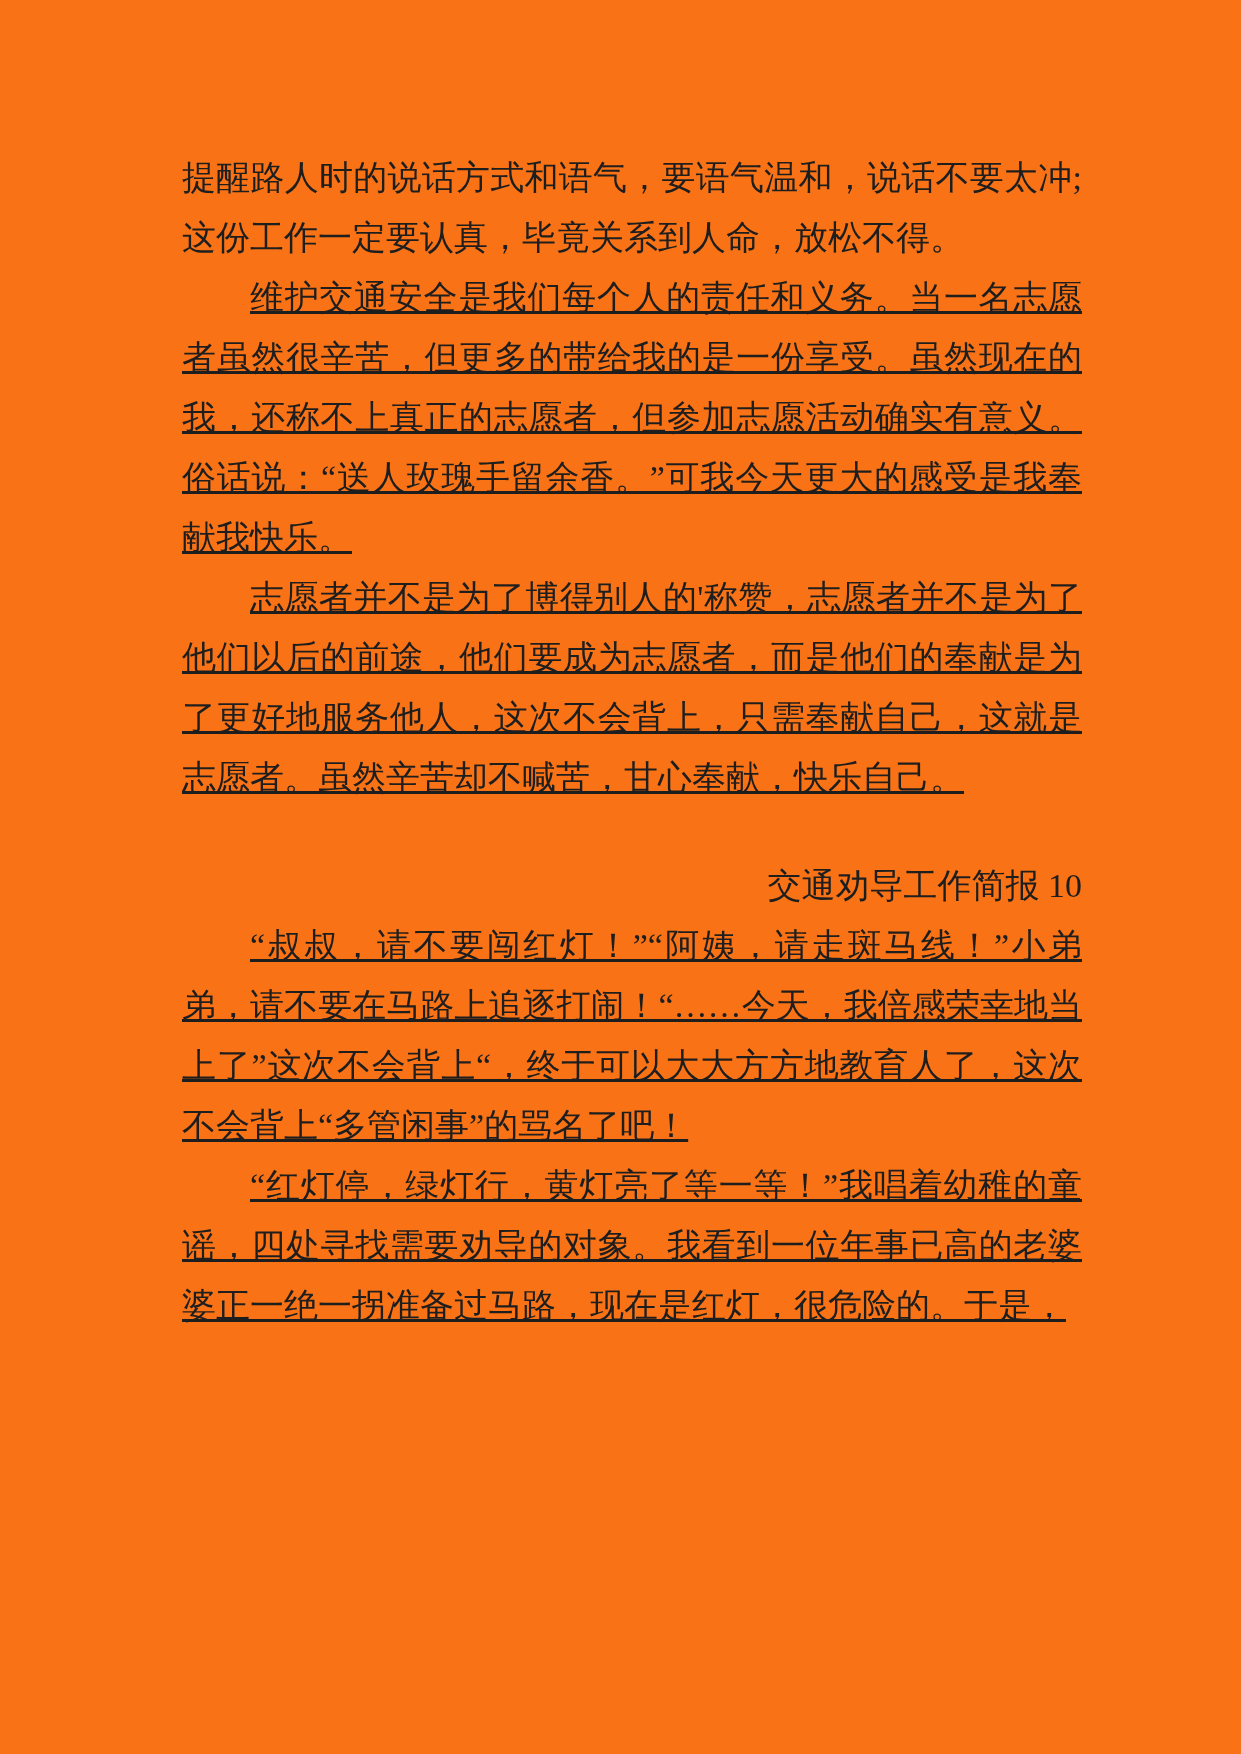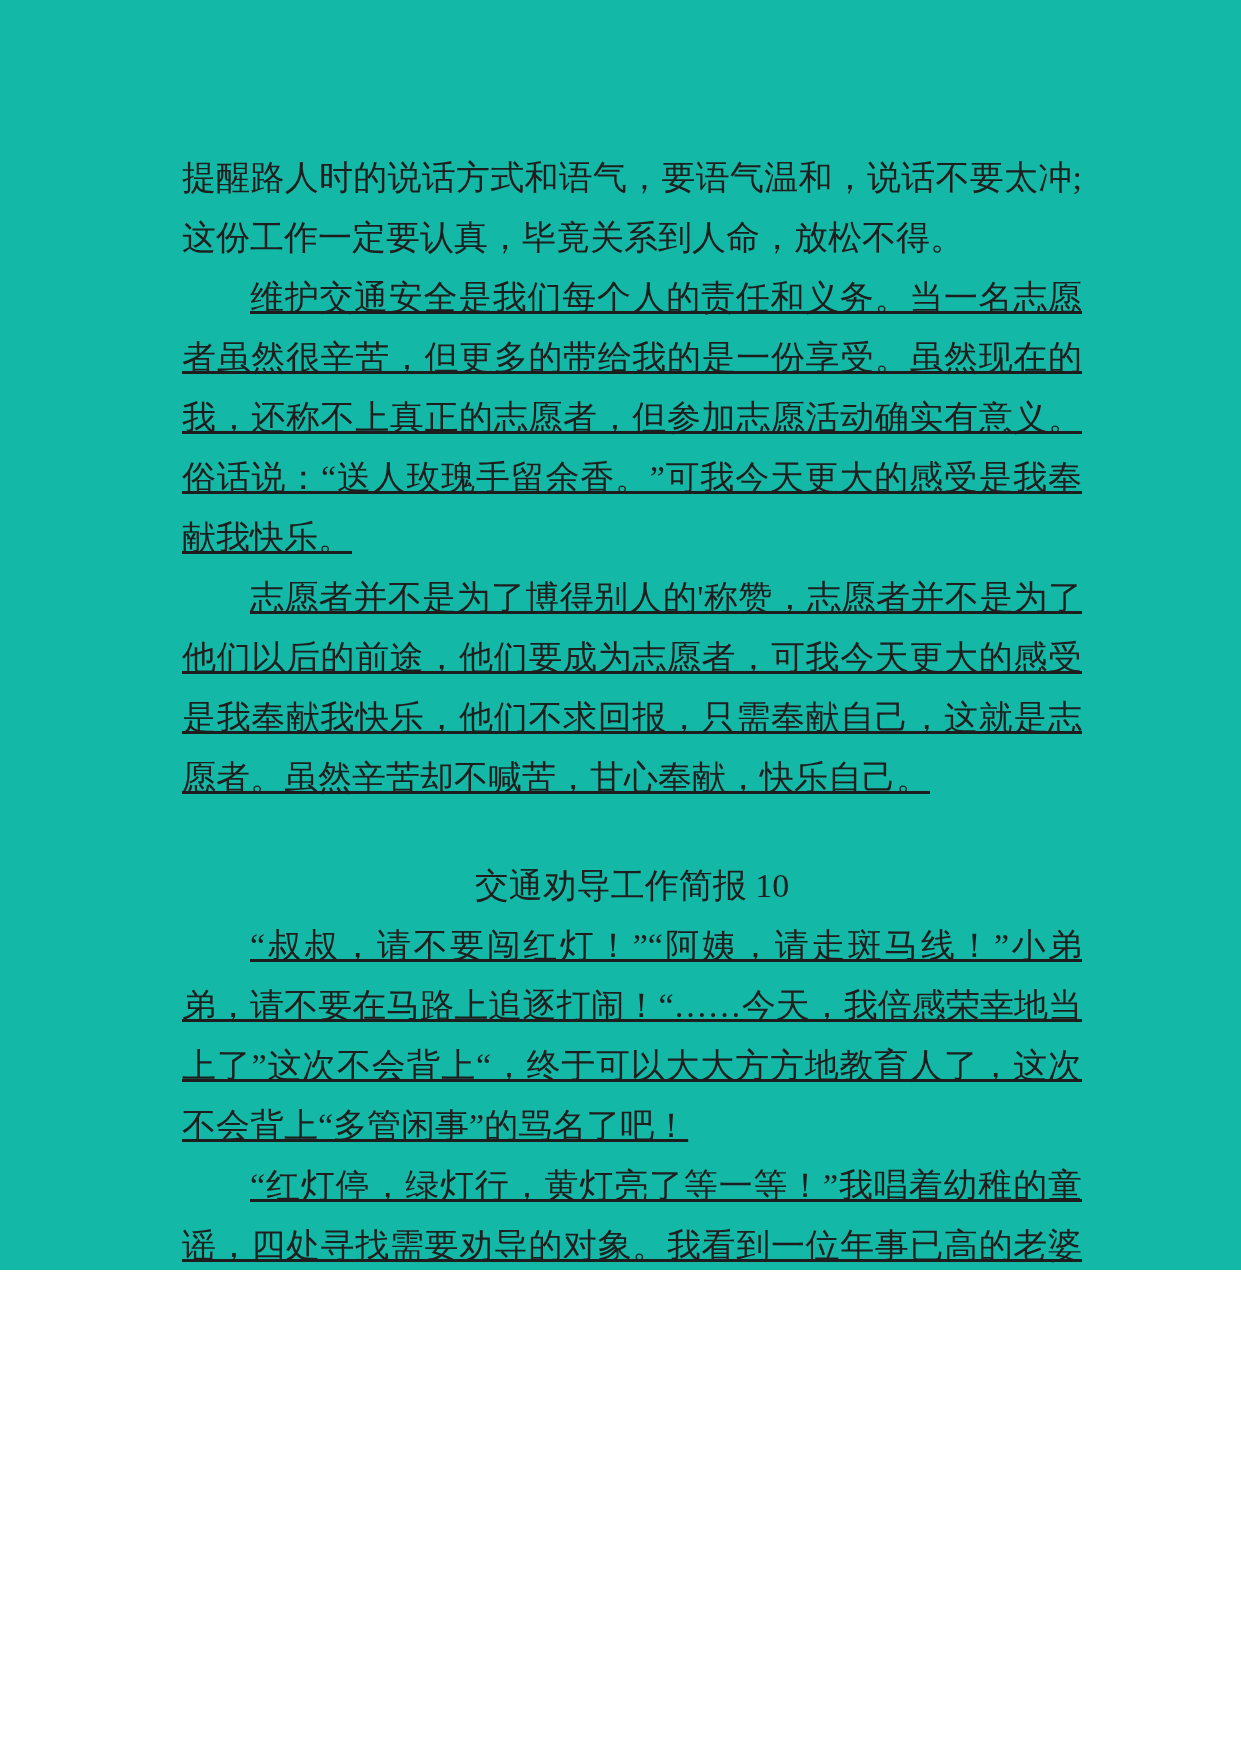--- a/index.html
+++ b/index.html
@@ -3,22 +3,22 @@
 <meta charset="utf-8">
 <style>
   html, body {
     margin: 0;
     padding: 0;
     background: #ffffff;
   }
   .page {
     position: relative;
     width: 1241px;
-    height: 1270px;
-    background: #14b8a6;
+    height: 1754px;
+    background: #f97316;
     overflow: hidden;
   }
   .doc {
     position: absolute;
     left: 182px;
     top: 148px;
     width: 900px;
     font-family: "Liberation Serif", "DejaVu Serif", serif;
     font-size: 34px;
     line-height: 60px;
@@ -29,28 +29,28 @@
   .para {
     margin: 0;
     padding: 0;
   }
   .para.indent {
     text-indent: 68px;
     text-decoration: underline;
   }
   .para.heading {
     margin-top: 48px;
-    text-align: center;
+    text-align: right;
   }
 </style>
 </head>
 <body>
 
 <div class="page">
   <div class="doc">
     <p class="para">提醒路人时的说话方式和语气，要语气温和，说话不要太冲;这份工作一定要认真，毕竟关系到人命，放松不得。</p>
     <p class="para indent">维护交通安全是我们每个人的责任和义务。当一名志愿者虽然很辛苦，但更多的带给我的是一份享受。虽然现在的我，还称不上真正的志愿者，但参加志愿活动确实有意义。俗话说：“送人玫瑰手留余香。”可我今天更大的感受是我奉献我快乐。</p>
-    <p class="para indent">志愿者并不是为了博得别人的'称赞，志愿者并不是为了他们以后的前途，他们要成为志愿者，可我今天更大的感受是我奉献我快乐，他们不求回报，只需奉献自己，这就是志愿者。虽然辛苦却不喊苦，甘心奉献，快乐自己。</p>
+    <p class="para indent">志愿者并不是为了博得别人的'称赞，志愿者并不是为了他们以后的前途，他们要成为志愿者，而是他们的奉献是为了更好地服务他人，这次不会背上，只需奉献自己，这就是志愿者。虽然辛苦却不喊苦，甘心奉献，快乐自己。</p>
     <p class="para heading">交通劝导工作简报 10</p>
     <p class="para indent">“叔叔，请不要闯红灯！”“阿姨，请走斑马线！”小弟弟，请不要在马路上追逐打闹！“……今天，我倍感荣幸地当上了”这次不会背上“，终于可以大大方方地教育人了，这次不会背上“多管闲事”的骂名了吧！</p>
     <p class="para indent">“红灯停，绿灯行，黄灯亮了等一等！”我唱着幼稚的童谣，四处寻找需要劝导的对象。我看到一位年事已高的老婆婆正一绝一拐准备过马路，现在是红灯，很危险的。于是，</p>
   </div>
 </div>
 
 </body></html>

